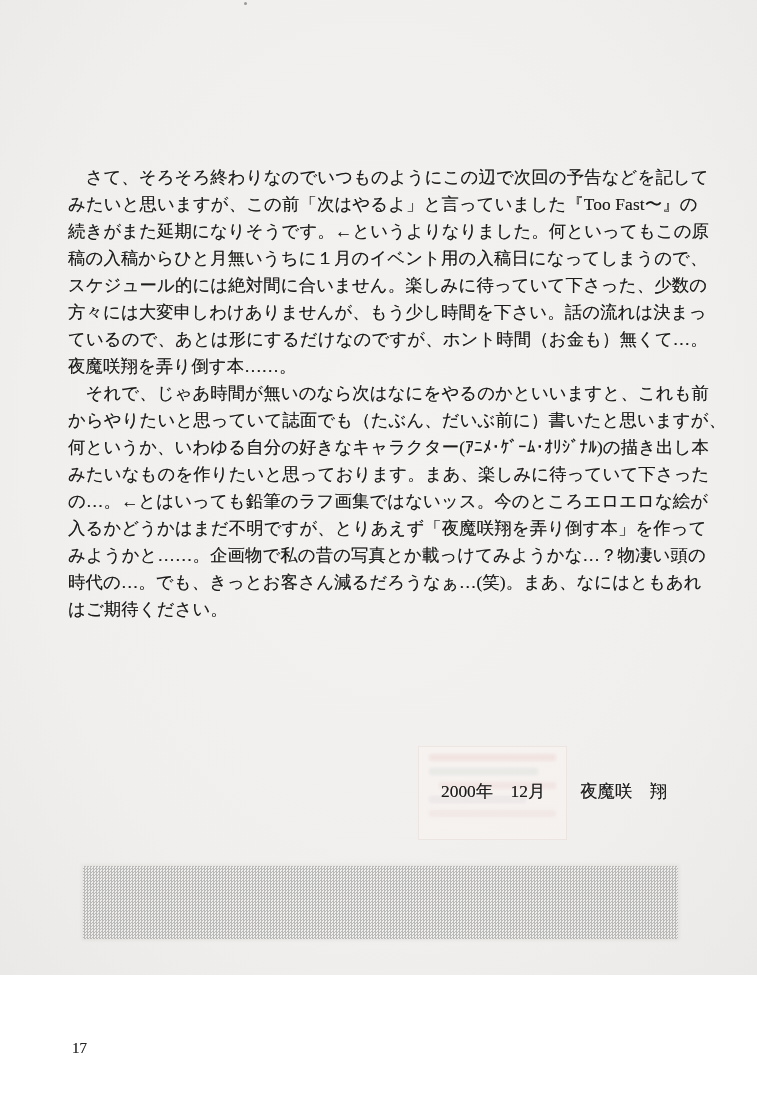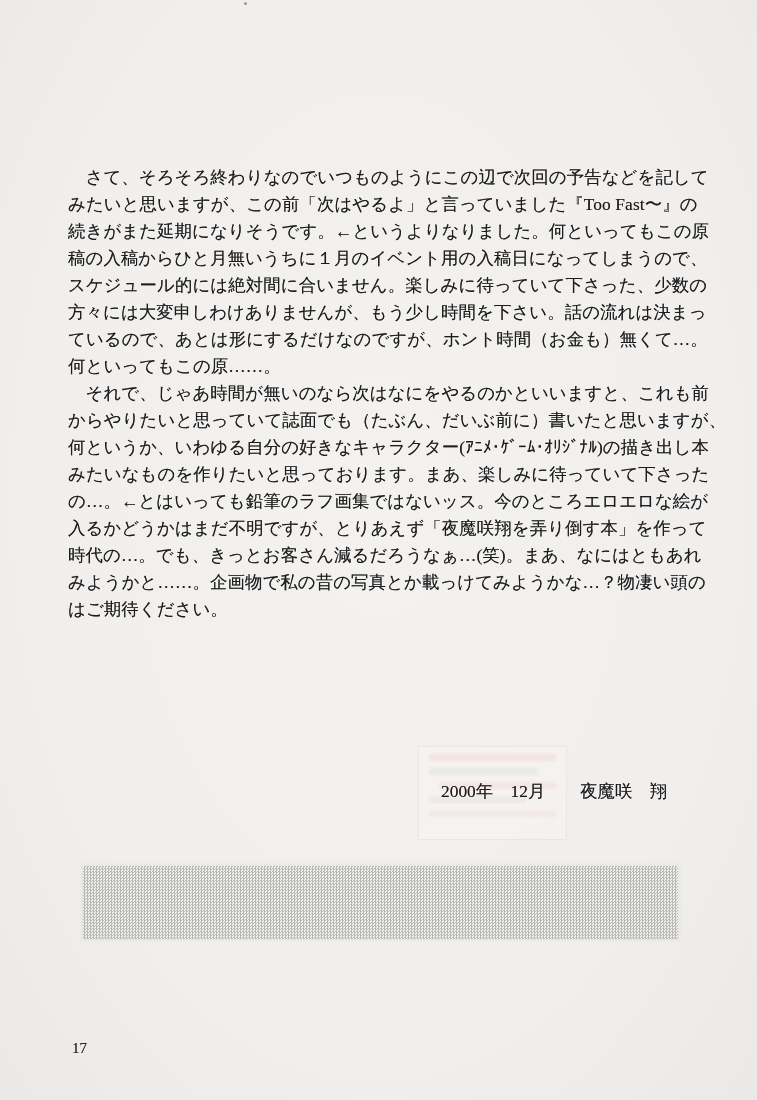--- a/index.html
+++ b/index.html
@@ -1,21 +1,21 @@
 <!DOCTYPE html>
 <html lang="ja"><head>
 <meta charset="utf-8">
 <style>
   html,body{margin:0;padding:0;}
   body{
     width:757px;height:1100px;overflow:hidden;
     font-family:"Liberation Serif","DejaVu Serif",serif;
   }
   .scan-page{
-    position:relative;width:757px;height:1100px;
+    position:relative;width:757px;height:975px;
     background:radial-gradient(ellipse at 50% 45%, #f3f2f0 0%, #f0efed 65%, #eae9e7 100%);
   }
   
   .text-block{
     position:absolute;left:68px;top:164px;width:632px;
     font-size:17.4px;line-height:27px;color:#1c1c1c;
     letter-spacing:0.1px;
     text-shadow:0 0 0.5px rgba(30,30,30,0.55);
   }
   .tline{white-space:pre;height:27px;}
@@ -78,31 +78,31 @@
 
   <div class="text-block">
     <div>
         <div class="tline">　さて、そろそろ終わりなのでいつものようにこの辺で次回の予告などを記して</div>
         <div class="tline">みたいと思いますが、この前「次はやるよ」と言っていました『Too Fast〜』の</div>
         <div class="tline">続きがまた延期になりそうです。←というよりなりました。何といってもこの原</div>
         <div class="tline">稿の入稿からひと月無いうちに１月のイベント用の入稿日になってしまうので、</div>
         <div class="tline">スケジュール的には絶対間に合いません。楽しみに待っていて下さった、少数の</div>
         <div class="tline">方々には大変申しわけありませんが、もう少し時間を下さい。話の流れは決まっ</div>
         <div class="tline">ているので、あとは形にするだけなのですが、ホント時間（お金も）無くて…。</div>
-        <div class="tline">何といってもこの原……。</div>
+        <div class="tline">夜魔咲翔を弄り倒す本……。</div>
       </div>
     <div>
         <div class="tline">　それで、じゃあ時間が無いのなら次はなにをやるのかといいますと、これも前</div>
         <div class="tline">からやりたいと思っていて誌面でも（たぶん、だいぶ前に）書いたと思いますが、</div>
         <div class="tline">何というか、いわゆる自分の好きなキャラクター(ｱﾆﾒ･ｹﾞｰﾑ･ｵﾘｼﾞﾅﾙ)の描き出し本</div>
         <div class="tline">みたいなものを作りたいと思っております。まあ、楽しみに待っていて下さった</div>
         <div class="tline">の…。←とはいっても鉛筆のラフ画集ではないッス。今のところエロエロな絵が</div>
         <div class="tline">入るかどうかはまだ不明ですが、とりあえず「夜魔咲翔を弄り倒す本」を作って</div>
+        <div class="tline">みようかと……。企画物で私の昔の写真とか載っけてみようかな…？物凄い頭の</div>
         <div class="tline">時代の…。でも、きっとお客さん減るだろうなぁ…(笑)。まあ、なにはともあれ</div>
-        <div class="tline">みようかと……。企画物で私の昔の写真とか載っけてみようかな…？物凄い頭の</div>
         <div class="tline">はご期待ください。</div>
       </div>
   </div>
 
   <div class="signature">2000年　12月　　夜魔咲　翔</div>
 
   <div class="tone-box"></div>
 
   <div class="page-number">17</div>
 

